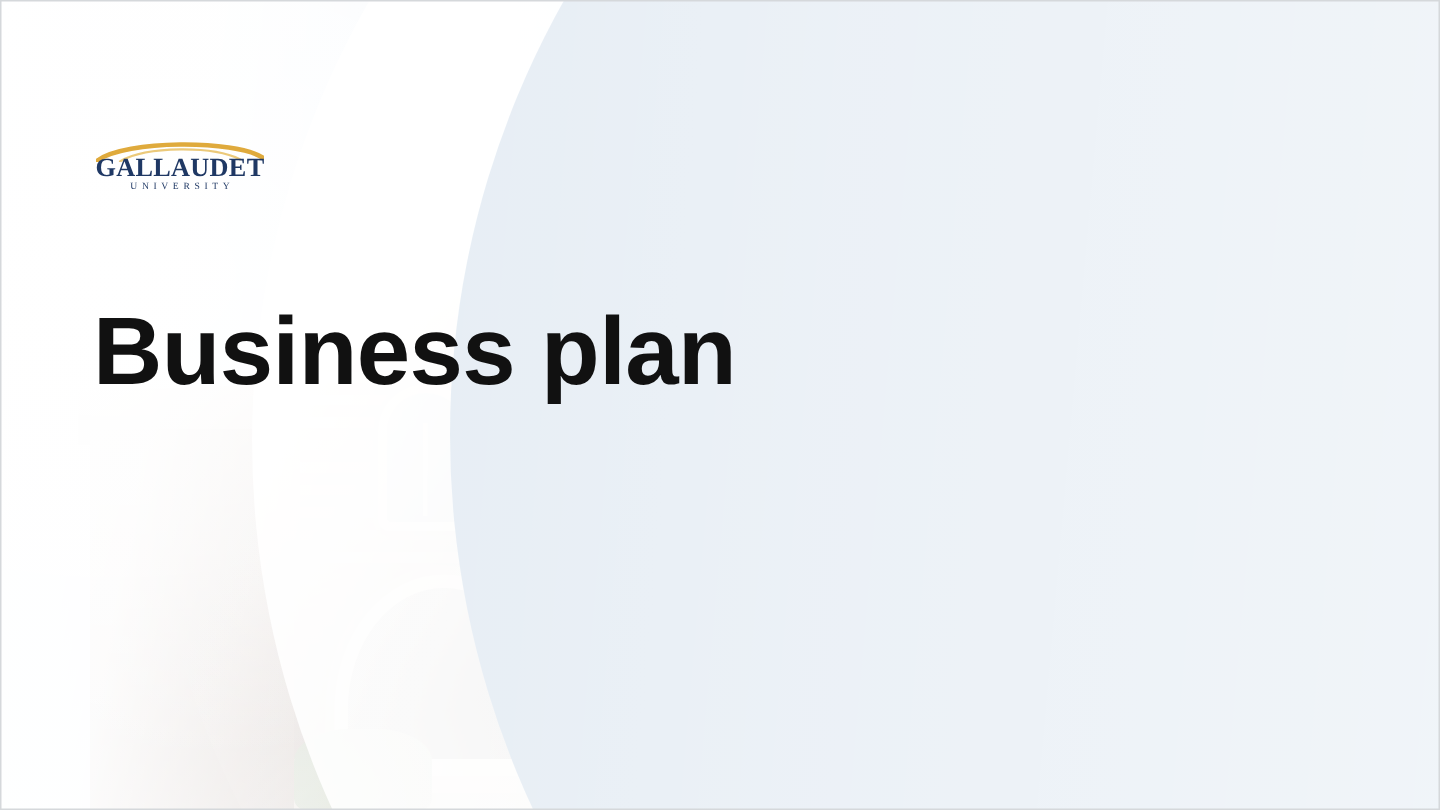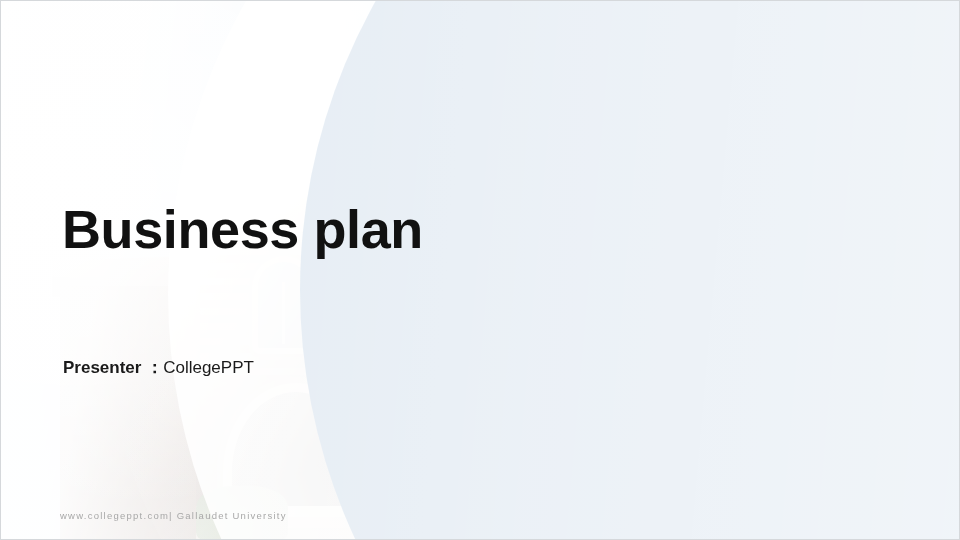--- a/index.html
+++ b/index.html
@@ -255,21 +255,21 @@
     position:absolute; left:0; top:30px; width:124px;
     font-family:"Liberation Serif", serif;
     font-size:6.4px; line-height:1; color:#1f3864;
     letter-spacing:3.1px; text-indent:3.1px;
     text-align:center; white-space:nowrap;
   }
 
   
   .title {
     position:absolute; left:62px; top:200px;
-    font-size:54px; font-weight:700; line-height:1.08;
+    font-size:64px; font-weight:700; line-height:1.08;
     color:#111111; letter-spacing:-.4px; white-space:nowrap;
   }
   .subtitle {
     position:absolute; left:63px; top:280px;
     font-size:29px; font-weight:400; line-height:1.12;
     color:#1c1c1c; letter-spacing:-.1px; white-space:nowrap;
   }
   .meta { position:absolute; left:63px; top:354px; }
   .meta-row {
     font-size:17px; line-height:27px; color:#1a1a1a; white-space:nowrap;
@@ -355,25 +355,29 @@
     <div class="wash-c"></div>
   </div>
 
   <div class="deco">
     <div class="navy"></div>
     <div class="blue-arc"></div>
     <div class="white-arc"></div>
     <div class="white-arc2"></div>
   </div>
 
+  <div class="logo">
+    <svg class="logo-arc" viewBox="0 0 112 16">
+      <path d="M1 15 C 20 1.2, 92 1.2, 111 13" fill="none" stroke="#dfaa3c" stroke-width="3" stroke-linecap="round"></path>
+      <path d="M16 15.6 C 34 5.2, 78 5.2, 96 14.2" fill="none" stroke="#e8bf63" stroke-width="1.5" stroke-linecap="round" opacity="0.85"></path>
+    </svg>
+    <div class="logo-name">GALLAUDET</div>
+    <div class="logo-sub">UNIVERSITY</div>
+  </div>
 
   <div class="title">Business plan</div>
 
   <div class="meta">
-    <div class="meta-row">
-      <span class="meta-label">Presenter ：</span><span class="meta-value">CollegePPT</span>
-    </div>
   </div>
 
-  <div class="footer">www.collegeppt.com| Gallaudet University</div>
 
   <div class="frame"></div>
 </div>
 
 </body></html>

